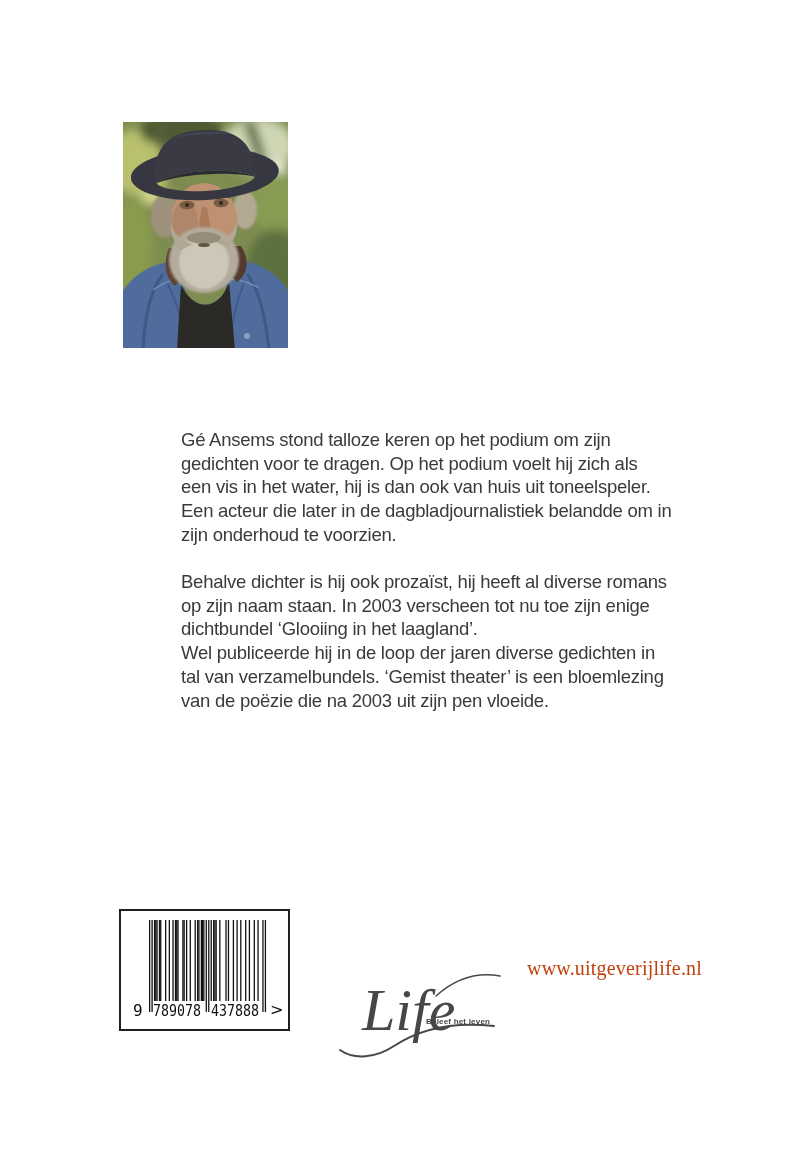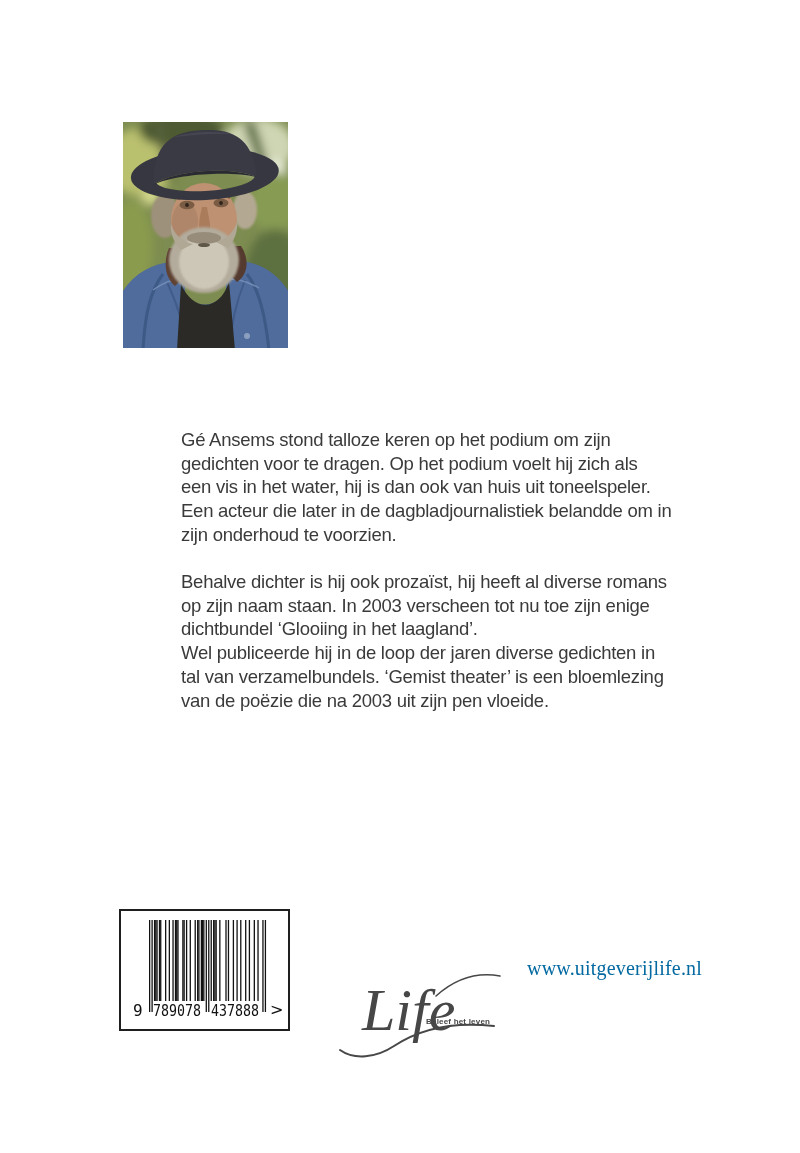--- a/index.html
+++ b/index.html
@@ -15,21 +15,21 @@
   .barcode svg{display:block;width:100%;height:100%;}
   .bc-digit{font-family:"DejaVu Sans Mono","Liberation Mono",monospace;font-size:16px;fill:#101010;}
   .bc-arrow{font-family:"DejaVu Sans","Liberation Sans",sans-serif;font-size:16px;fill:#101010;}
   .logo{position:absolute;left:336px;top:964px;width:182px;height:100px;}
   .logo svg{display:block;width:100%;height:100%;}
   .logo-word{font-family:"Liberation Serif",serif;font-style:italic;font-size:60px;fill:#474747;}
   .logo-tagline{font-family:"Liberation Sans",sans-serif;font-size:8px;font-weight:bold;
                 letter-spacing:0.2px;fill:#474747;}
   .website{position:absolute;left:527px;top:956px;
            font-family:"Liberation Serif",serif;font-size:20px;line-height:24px;
-           letter-spacing:0.2px;color:#0369a1;}
+           letter-spacing:0.2px;color:#c2410c;}
   .edge-smudge{position:absolute;left:788px;top:498px;width:12px;height:36px;
                background:radial-gradient(ellipse at 85% 50%, rgba(238,174,82,0.75), rgba(238,174,82,0) 70%);
                filter:blur(2px);}
 </style>
 </head>
 <body>
 
 <div class="page">
 
   <svg class="photo" viewBox="0 0 165 226" preserveAspectRatio="none" role="img">

